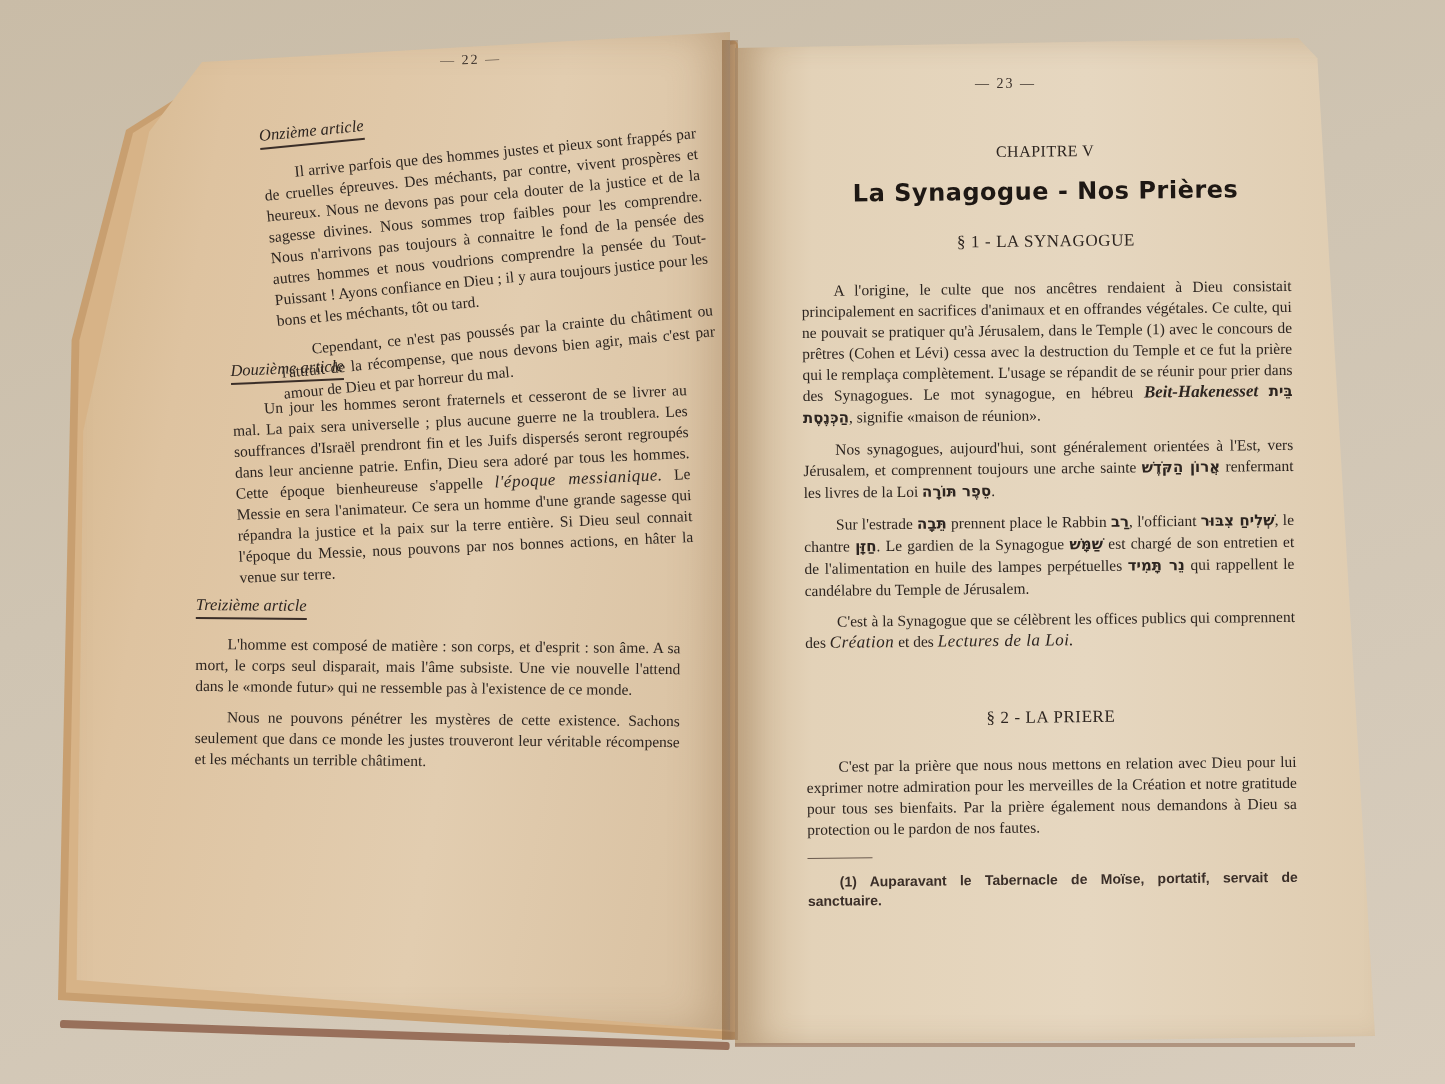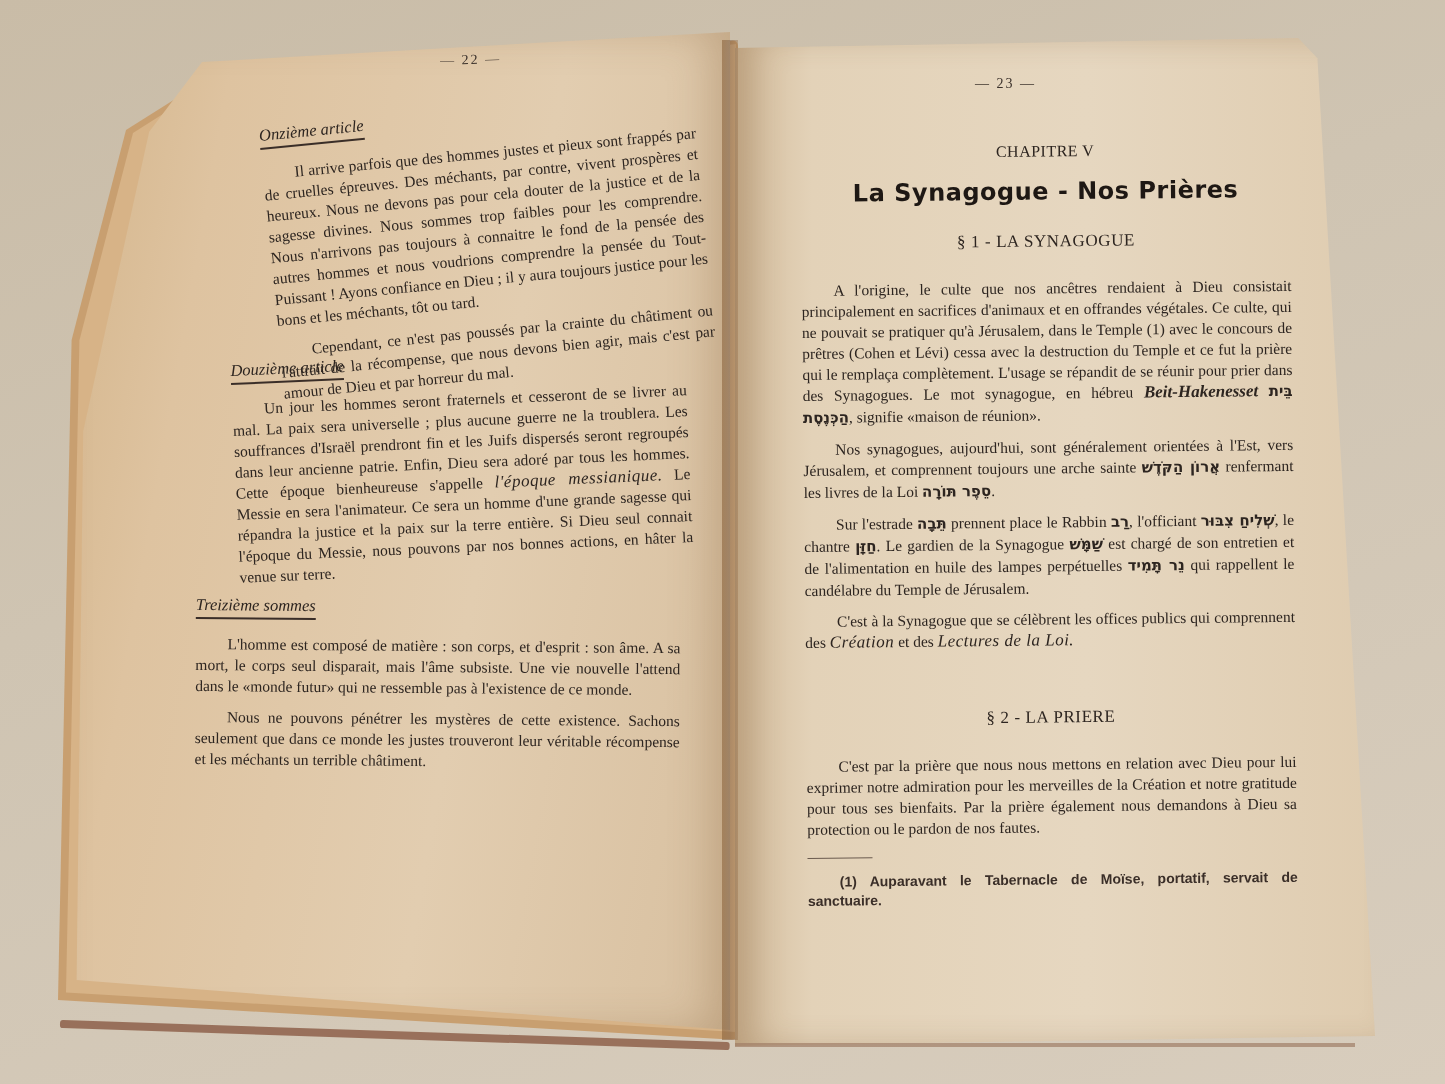--- a/index.html
+++ b/index.html
@@ -96,21 +96,21 @@
     <p class="para">Il arrive parfois que des hommes justes et pieux sont frappés par de cruelles épreuves. Des méchants, par contre, vivent prospères et heureux. Nous ne devons pas pour cela douter de la justice et de la sagesse divines. Nous sommes trop faibles pour les comprendre. Nous n'arrivons pas toujours à connaitre le fond de la pensée des autres hommes et nous voudrions comprendre la pensée du Tout-Puissant ! Ayons confiance en Dieu ; il y aura toujours justice pour les bons et les méchants, tôt ou tard.</p>
     <p class="para">Cependant, ce n'est pas poussés par la crainte du châtiment ou l'attrait de la récompense, que nous devons bien agir, mais c'est par amour de Dieu et par horreur du mal.</p>
   </div>
 
   <div class="text-block left-col rot2" style="top:360px; left:230px; width:455px;">
     <div class="article-heading">Douzième article</div>
     <p class="para"><span>Un jour les hommes seront fraternels et cesseront de se livrer au mal. La paix sera universelle ; plus aucune guerre ne la troublera. Les souffrances d'Israël prendront fin et les Juifs dispersés seront regroupés dans leur ancienne patrie. Enfin, Dieu sera adoré par tous les hommes. Cette époque bienheureuse s'appelle </span><em class="emph">l'époque messianique.</em><span> Le Messie en sera l'animateur. Ce sera un homme d'une grande sagesse qui répandra la justice et la paix sur la terre entière. Si Dieu seul connait l'époque du Messie, nous pouvons par nos bonnes actions, en hâter la venue sur terre.</span></p>
   </div>
 
   <div class="text-block left-col rot3" style="top:594px; left:196px; width:485px;">
-    <div class="article-heading">Treizième sommes</div>
+    <div class="article-heading">Treizième article</div>
     <p class="para">L'homme est composé de matière : son corps, et d'esprit : son âme. A sa mort, le corps seul disparait, mais l'âme subsiste. Une vie nouvelle l'attend dans le «monde futur» qui ne ressemble pas à l'existence de ce monde.</p>
     <p class="para">Nous ne pouvons pénétrer les mystères de cette existence. Sachons seulement que dans ce monde les justes trouveront leur véritable récompense et les méchants un terrible châtiment.</p>
   </div>
 
   <div class="page-number" style="left:975px; top:76px;">— 23 —</div>
 
   <div class="text-block right-col" style="top:143px; transform:rotate(-0.6deg); transform-origin:left top;">
     <div class="chapter-label">CHAPITRE V</div>
     <div class="chapter-title">La Synagogue - Nos Prières</div>
     <div class="section-heading">§ 1 - LA SYNAGOGUE</div>

